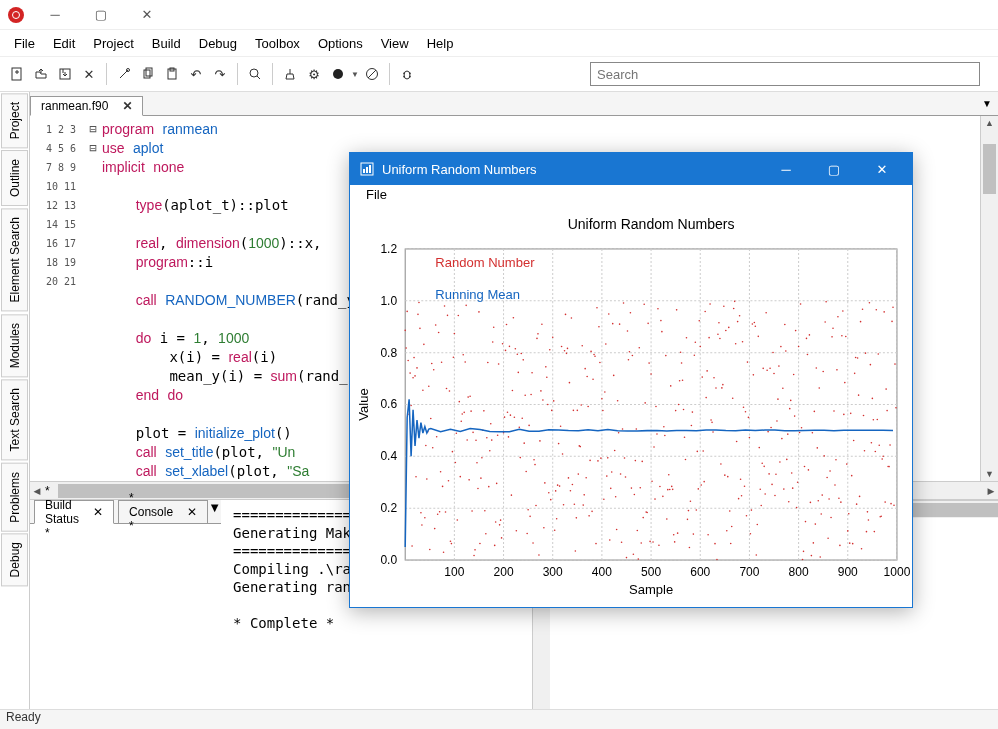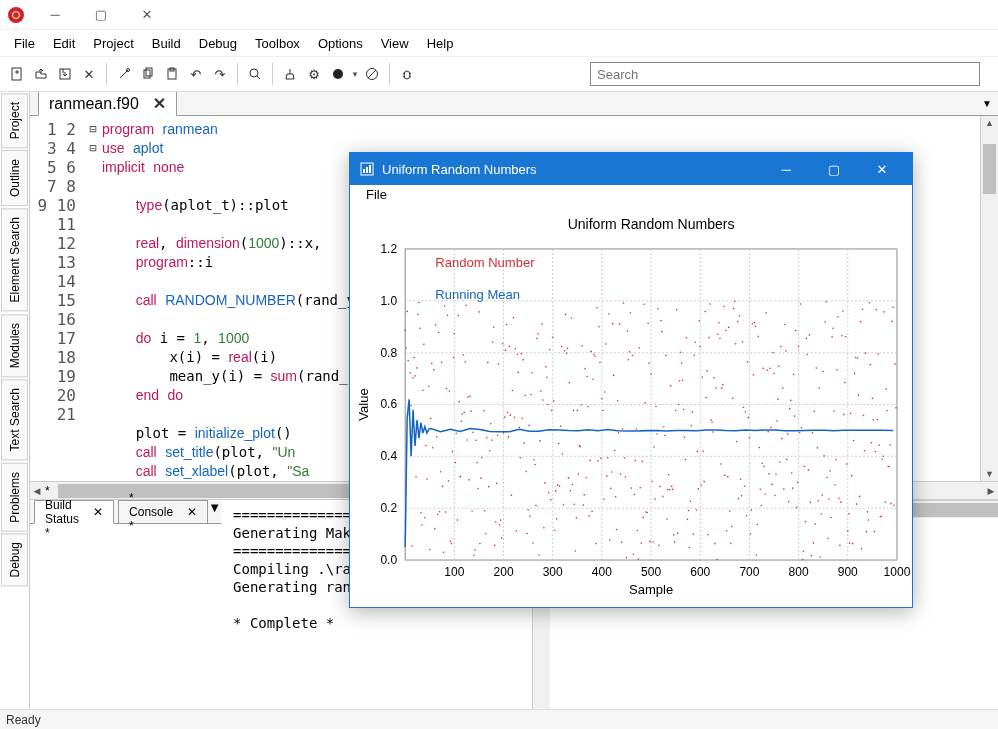--- a/index.html
+++ b/index.html
@@ -22,47 +22,47 @@
   .toolbar .search { margin-left:auto; margin-right: 12px; }
   .toolbar .search input { width: 390px; height: 24px; border:1px solid #888; padding: 0 6px; font-size:13px; background:#fff; }
 
   .main { position:absolute; top:92px; left:0; right:0; bottom:20px; display:flex; }
 
   .sidepanels { width:30px; display:flex; flex-direction:column; border-right:1px solid #ccc; }
   .sidepanels .pan { writing-mode: vertical-rl; transform: rotate(180deg); padding:8px 2px; border:1px solid #ccc; margin:1px; font-size:12px; text-align:center; cursor:pointer; display:flex; align-items:center; gap:4px; background:#f9f9f9; }
 
   .editorarea { flex:1; display:flex; flex-direction:column; overflow:hidden; }
   .tabs { height:24px; display:flex; align-items:flex-end; border-bottom:1px solid #999; background:#f5f5f5; position:relative; }
-  .tabs .tab { background:#fff; border:1px solid #999; border-bottom-color:#fff; padding:2px 10px; margin-bottom:-1px; margin-left:8px; display:flex; align-items:center; gap:14px; cursor:pointer; font-size:16px; }
+  .tabs .tab { background:#fff; border:1px solid #999; border-bottom-color:#fff; padding:2px 10px; margin-bottom:-1px; margin-left:0; display:flex; align-items:center; gap:14px; cursor:pointer; font-size:12px; }
   .tabs .tab .x { font-weight:bold; color:#333; cursor:pointer; }
   .tabs .dd { position:absolute; right:6px; top:6px; font-size:10px; cursor:pointer; }
 
   .codewrap { flex:1; display:flex; overflow:hidden; background:#fff; position:relative; }
-  .gutter { width:54px; background:#fff; text-align:right; padding:4px 8px 4px 4px; color:#555; font-family:"Consolas",monospace; font-size:16px; line-height:19px; }
+  .gutter { width:54px; background:#fff; text-align:right; padding:4px 8px 4px 4px; color:#555; font-family:"Consolas",monospace; font-size:10px; line-height:19px; }
   .fold { width:18px; padding-top:4px; text-align:center; color:#555; font-family:monospace; font-size:12px; line-height:19px; }
   .code { flex:1; padding:4px 0; font-family:"Consolas",monospace; font-size:14px; line-height:19px; white-space:pre; overflow:hidden; }
   .kw { color:#be185d; }
   .sub { color:#1565c0; }
   .num { color:#2e7d32; }
   .str { color:#2e7d32; }
   .code-scroll-v { width:18px; background:#f0f0f0; border-left:1px solid #ccc; display:flex; flex-direction:column; }
   .vthumb { background:#c0c0c0; height:50px; margin:14px 2px 0 2px; }
   .arrow { height:14px; text-align:center; font-size:9px; color:#555; cursor:pointer; line-height:14px; }
   .hscroll { height:18px; background:#f0f0f0; border-top:1px solid #ccc; display:flex; }
   .hthumb { background:#c0c0c0; width:320px; margin:2px 0 2px 14px; height:14px; }
   .harrow { width:14px; text-align:center; font-size:9px; line-height:18px; color:#555; cursor:pointer; }
 
   .bottom { height:210px; border-top:1px solid #ccc; display:flex; }
   .btabs { height:24px; display:flex; border-bottom:1px solid #999; background:#f5f5f5; position:relative; }
   .btabs .tab2 { background:#fff; border:1px solid #999; border-bottom-color:#fff; padding:2px 10px; margin-bottom:-1px; margin-left:4px; display:flex; align-items:center; gap:14px; font-size:12px; cursor:pointer; }
   .console { flex:1; padding:6px 12px; font-family:"Consolas",monospace; font-size:14px; line-height:18px; white-space:pre; overflow:hidden; }
   .console-scroll-v { width:18px; background:#f0f0f0; border-left:1px solid #ccc; }
   .bwrap { flex:1; display:flex; }
 
-  .statusbar { position:absolute; left:0; right:0; bottom:0; height:20px; padding:6px 6px; display:flex; align-items:center; font-size:12px; color:#333; background:#f5f5f5; border-top:1px solid #ddd; }
+  .statusbar { position:absolute; left:0; right:0; bottom:0; height:20px; padding:0 6px; display:flex; align-items:flex-start; font-size:12px; color:#333; background:#f5f5f5; border-top:1px solid #ddd; }
 
   
   .plotwin { position:absolute; left:349px; top:152px; width:564px; height:456px; background:#fff; border:1px solid #1976d2; box-shadow:0 4px 20px rgba(0,0,0,.3); display:flex; flex-direction:column; }
   .plotwin .ptitle { height:32px; background:#1976d2; color:#fff; display:flex; align-items:center; padding:0 10px; gap:8px; }
   .plotwin .ptitle .t { flex:1; }
   .plotwin .ptitle .pbtn { width:40px; height:32px; display:flex; align-items:center; justify-content:center; cursor:pointer; }
   .plotwin .pmenu { height:22px; padding:2px 8px; }
   .plotwin .pmenu span { padding:2px 8px; cursor:pointer; }
   .plotarea { flex:1; position:relative; }
   .plotarea svg { width:100%; height:100%; }

